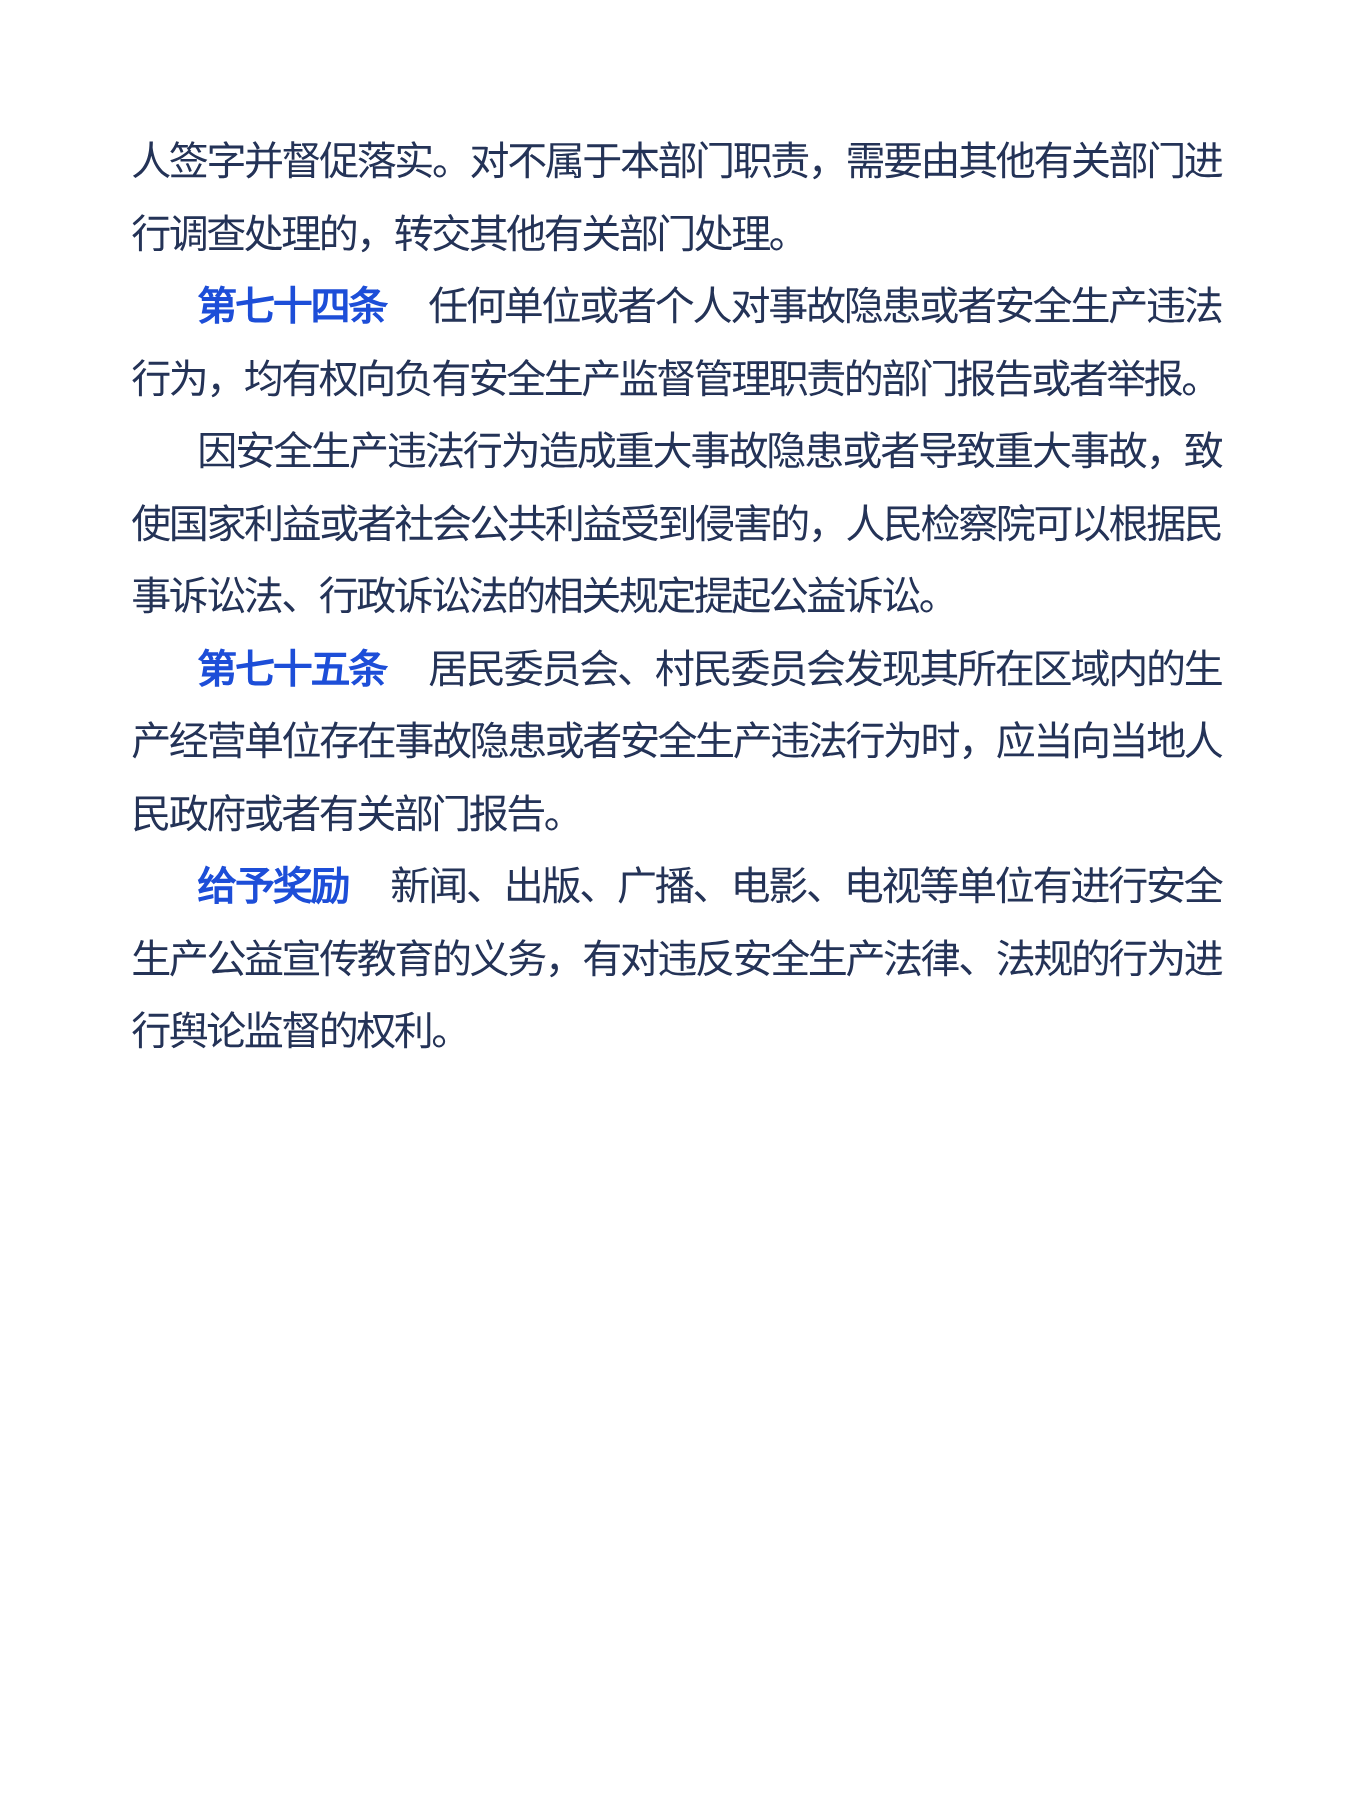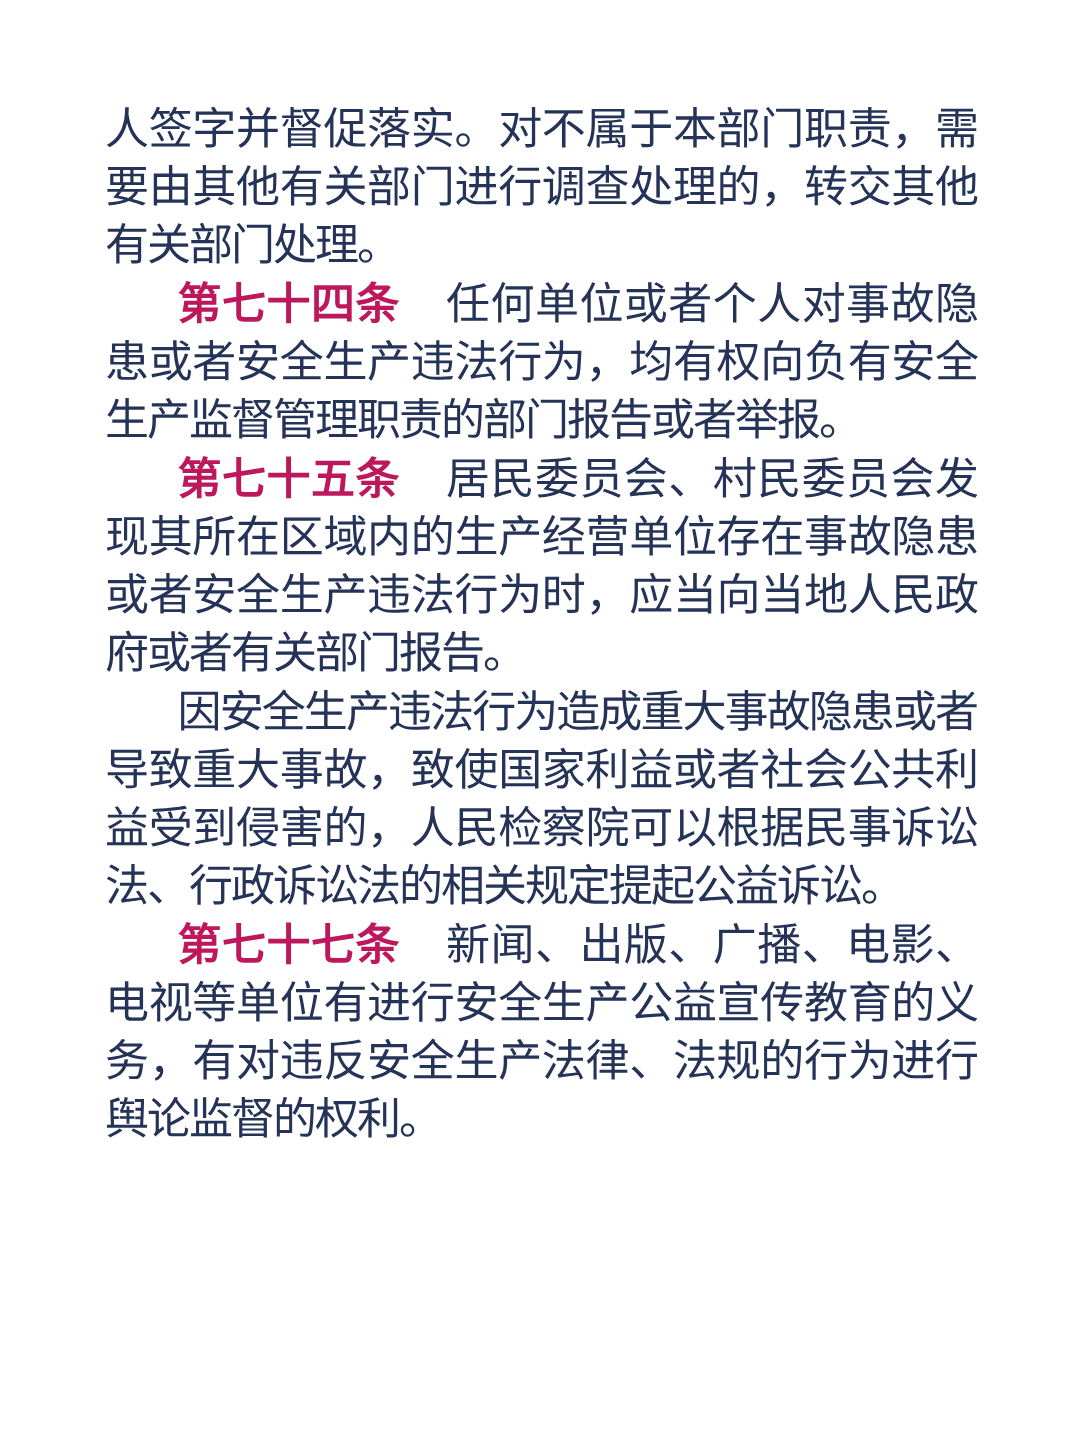--- a/index.html
+++ b/index.html
@@ -11,57 +11,57 @@
     position: relative;
     box-sizing: border-box;
     width: 1080px;
     height: 1448px;
     background: #ffffff;
     padding: 100px 103px 0 105px;
     overflow: hidden;
   }
   .doc {
     font-family: "Liberation Serif", "DejaVu Serif", serif;
-    font-size: 44px;
+    font-size: 32px;
     line-height: 58px;
     letter-spacing: -2px;
     color: #243357;
     text-align: justify;
     text-justify: inter-ideograph;
   }
   .para {
     margin: 0;
     padding: 0;
     text-indent: 1.65em;
   }
   .para.continuation {
     text-indent: 0;
   }
   .lead {
     font-family: "Liberation Sans", "DejaVu Sans", sans-serif;
     font-weight: 700;
-    color: #be185d;
+    color: #1d4ed8;
   }
   .lead:not(:empty) {
     margin-right: 1.05em;
   }
 </style>
 </head>
 <body>
 
 <div class="page">
   <div class="doc">
 
     <p class="para continuation"><b class="lead"></b><span>人签字并督促落实。对不属于本部门职责，需要由其他有关部门进行调查处理的，转交其他有关部门处理。</span></p>
 
 
     <p class="para"><b class="lead">第七十四条</b><span>任何单位或者个人对事故隐患或者安全生产违法行为，均有权向负有安全生产监督管理职责的部门报告或者举报。</span></p>
 
+    <p class="para"><b class="lead"></b><span>因安全生产违法行为造成重大事故隐患或者导致重大事故，致使国家利益或者社会公共利益受到侵害的，人民检察院可以根据民事诉讼法、行政诉讼法的相关规定提起公益诉讼。</span></p>
+
     <p class="para"><b class="lead">第七十五条</b><span>居民委员会、村民委员会发现其所在区域内的生产经营单位存在事故隐患或者安全生产违法行为时，应当向当地人民政府或者有关部门报告。</span></p>
 
-    <p class="para"><b class="lead"></b><span>因安全生产违法行为造成重大事故隐患或者导致重大事故，致使国家利益或者社会公共利益受到侵害的，人民检察院可以根据民事诉讼法、行政诉讼法的相关规定提起公益诉讼。</span></p>
 
-
-    <p class="para"><b class="lead">第七十七条</b><span>新闻、出版、广播、电影、电视等单位有进行安全生产公益宣传教育的义务，有对违反安全生产法律、法规的行为进行舆论监督的权利。</span></p>
+    <p class="para"><b class="lead">给予奖励</b><span>新闻、出版、广播、电影、电视等单位有进行安全生产公益宣传教育的义务，有对违反安全生产法律、法规的行为进行舆论监督的权利。</span></p>
 
 
   </div>
 </div>
 
 </body></html>

